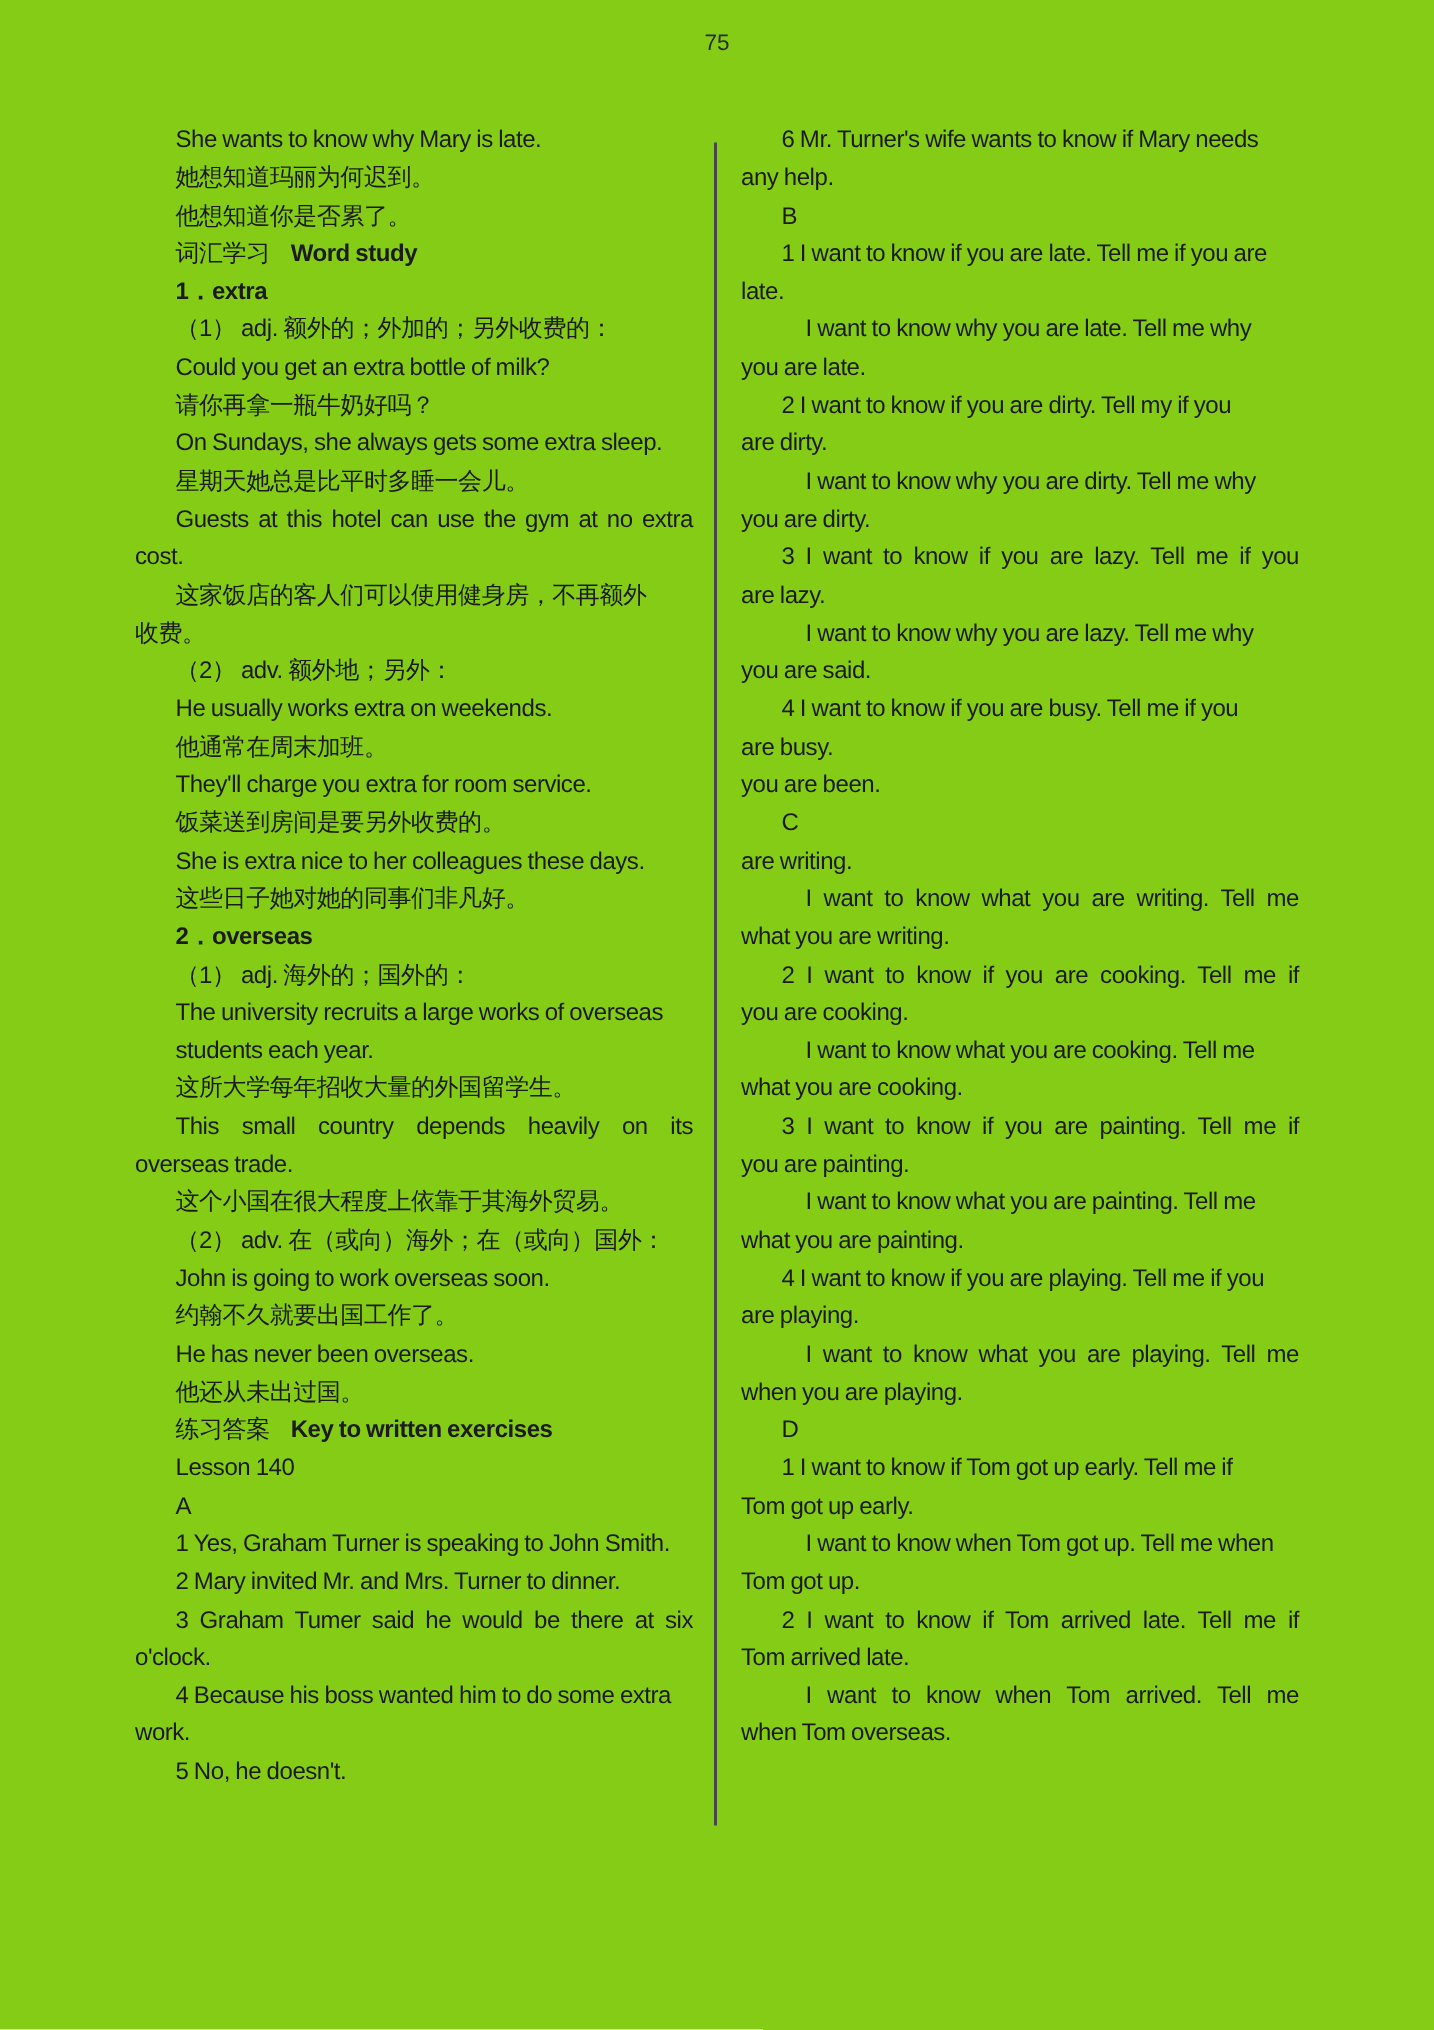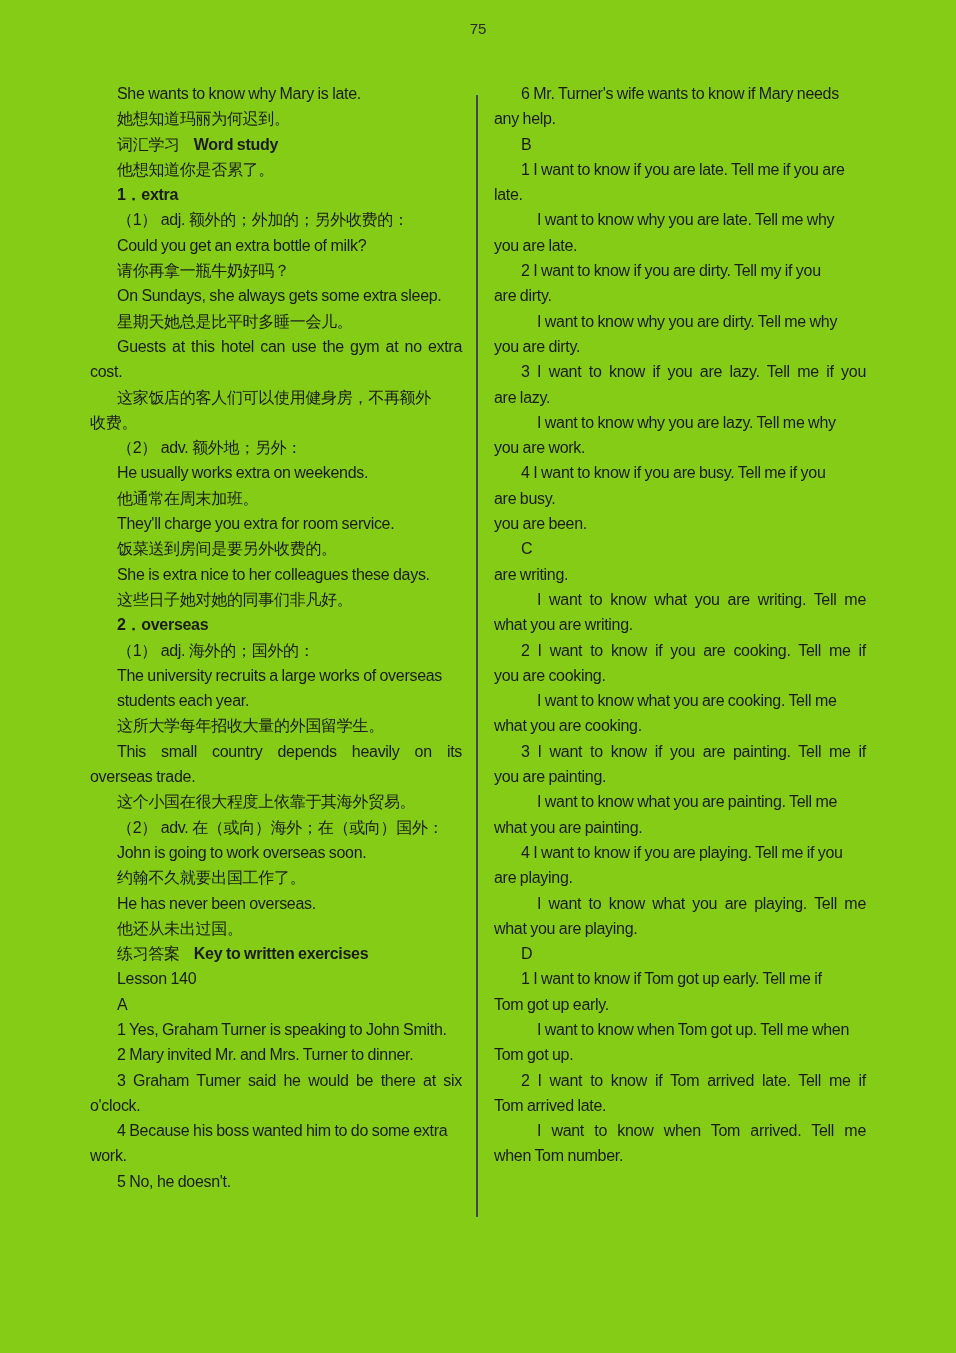--- a/index.html
+++ b/index.html
@@ -28,22 +28,22 @@
 </style>
 </head>
 <body>
 
 <div class="page">
   <div class="page-number">75</div>
   <div class="divider"></div>
   <div class="col col-left" id="col-left">
       <div class="line ind1">She wants to know why Mary is late.</div>
       <div class="line ind1">她想知道玛丽为何迟到。</div>
+      <div class="line ind1">他想知道你是否累了。</div>
       <div class="line ind1"><span>词汇学习</span><span class="hbold">Word study</span></div>
-      <div class="line ind1">他想知道你是否累了。</div>
       <div class="line ind1 bold">1．extra</div>
       <div class="line ind1">（1） adj. 额外的；外加的；另外收费的：</div>
       <div class="line ind1">Could you get an extra bottle of milk?</div>
       <div class="line ind1">请你再拿一瓶牛奶好吗？</div>
       <div class="line ind1">On Sundays, she always gets some extra sleep.</div>
       <div class="line ind1">星期天她总是比平时多睡一会儿。</div>
       <div class="line ind1 just">Guests at this hotel can use the gym at no extra</div>
       <div class="line ind0">cost.</div>
       <div class="line ind1">这家饭店的客人们可以使用健身房，不再额外</div>
       <div class="line ind0">收费。</div>
@@ -86,43 +86,43 @@
       <div class="line ind0">late.</div>
       <div class="line ind2">I want to know why you are late. Tell me why</div>
       <div class="line ind0">you are late.</div>
       <div class="line ind1">2 I want to know if you are dirty. Tell my if you</div>
       <div class="line ind0">are dirty.</div>
       <div class="line ind2">I want to know why you are dirty. Tell me why</div>
       <div class="line ind0">you are dirty.</div>
       <div class="line ind1 just">3 I want to know if you are lazy. Tell me if you</div>
       <div class="line ind0">are lazy.</div>
       <div class="line ind2">I want to know why you are lazy. Tell me why</div>
-      <div class="line ind0">you are work.</div>
+      <div class="line ind0">you are said.</div>
       <div class="line ind1">4 I want to know if you are busy. Tell me if you</div>
       <div class="line ind0">are busy.</div>
       <div class="line ind0">you are been.</div>
       <div class="line ind1">C</div>
       <div class="line ind0">are writing.</div>
       <div class="line ind2 just">I want to know what you are writing. Tell me</div>
       <div class="line ind0">what you are writing.</div>
       <div class="line ind1 just">2 I want to know if you are cooking. Tell me if</div>
       <div class="line ind0">you are cooking.</div>
       <div class="line ind2">I want to know what you are cooking. Tell me</div>
       <div class="line ind0">what you are cooking.</div>
       <div class="line ind1 just">3 I want to know if you are painting. Tell me if</div>
       <div class="line ind0">you are painting.</div>
       <div class="line ind2">I want to know what you are painting. Tell me</div>
       <div class="line ind0">what you are painting.</div>
       <div class="line ind1">4 I want to know if you are playing. Tell me if you</div>
       <div class="line ind0">are playing.</div>
       <div class="line ind2 just">I want to know what you are playing. Tell me</div>
-      <div class="line ind0">what you are playing.</div>
+      <div class="line ind0">when you are playing.</div>
       <div class="line ind1">D</div>
       <div class="line ind1">1 I want to know if Tom got up early. Tell me if</div>
       <div class="line ind0">Tom got up early.</div>
       <div class="line ind2">I want to know when Tom got up. Tell me when</div>
       <div class="line ind0">Tom got up.</div>
       <div class="line ind1 just">2 I want to know if Tom arrived late. Tell me if</div>
       <div class="line ind0">Tom arrived late.</div>
       <div class="line ind2 just">I want to know when Tom arrived. Tell me</div>
-      <div class="line ind0">when Tom number.</div>
+      <div class="line ind0">when Tom overseas.</div>
     </div>
 </div>
 
 </body></html>

